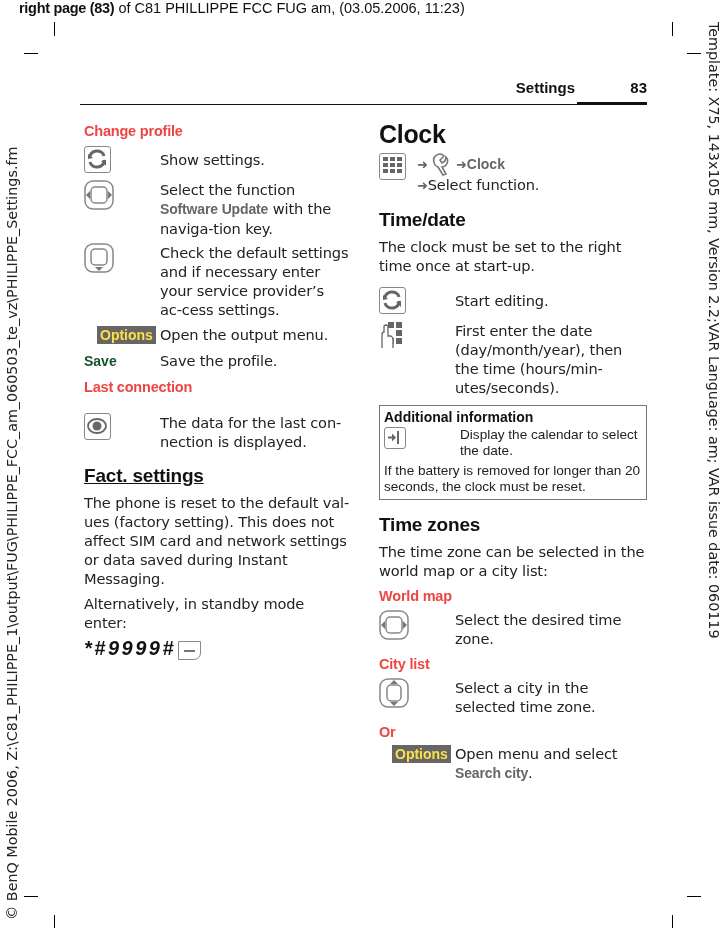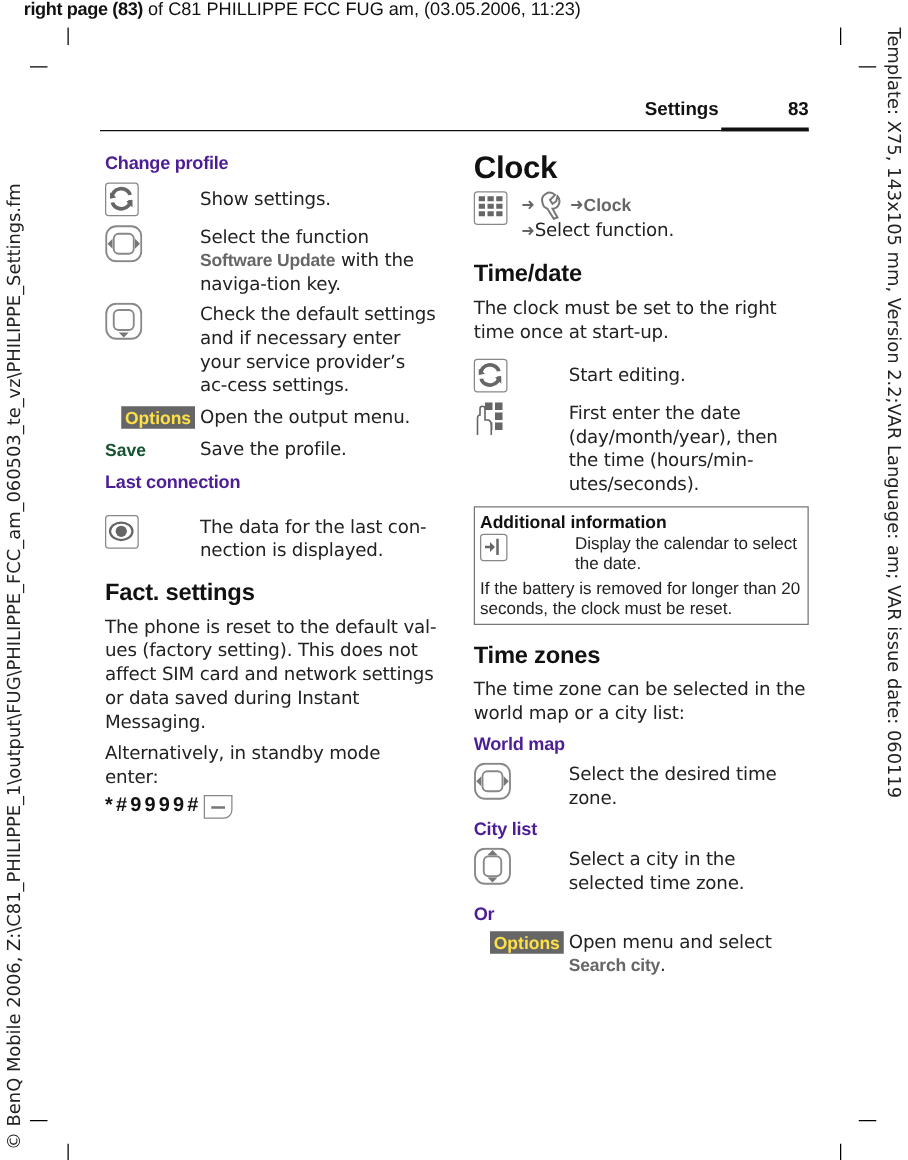--- a/index.html
+++ b/index.html
@@ -17,42 +17,42 @@
   .header { position: absolute; left: 80px; top: 78px; width: 567px; height: 27px; }
   .header .line { position: absolute; left: 0; bottom: 0; width: 567px; height: 1px; background: #111; }
   .header .thick { position: absolute; right: 0; bottom: 0; width: 70px; height: 3px; background: #111; }
   .header .section { position: absolute; right: 72px; top: 1px; font-family: "Liberation Sans", sans-serif; font-weight: bold; font-size: 15px; color: #111; }
   .header .pageno { position: absolute; right: 0; top: 1px; font-family: "Liberation Sans", sans-serif; font-weight: bold; font-size: 15px; color: #111; }
 
   .col { position: absolute; top: 115px; }
   .col-left { left: 84px; width: 266px; }
   .col-right { left: 379px; width: 268px; }
 
-  .subhead { font-family: "Liberation Sans", sans-serif; font-weight: bold; font-size: 14.5px; color: #4c1d95; letter-spacing: -0.2px; }
+  .subhead { font-family: "Liberation Sans", sans-serif; font-weight: bold; font-size: 14.5px; color: #ef4444; letter-spacing: -0.2px; }
   .h2 { font-family: "Liberation Sans", sans-serif; font-weight: bold; font-size: 19px; color: #111; letter-spacing: -0.2px; }
   .h1 { font-family: "Liberation Sans", sans-serif; font-weight: bold; font-size: 25px; color: #111; letter-spacing: -0.3px; }
   .para { font-size: 14.6px; line-height: 19px; color: #222; letter-spacing: -0.15px; }
 
   .row { display: flex; align-items: flex-start; }
   .row .ico { width: 76px; flex: 0 0 76px; height: 28px; position: relative; }
   .row .txt { flex: 1; font-size: 14.6px; line-height: 19px; color: #222; letter-spacing: -0.15px; }
   .hl { font-family: "Liberation Sans", sans-serif; font-weight: bold; color: #666; font-size: 14px; }
 
   .keybox { display: inline-block; width: 27px; height: 27px; border: 1.5px solid #888; border-radius: 3px; position: relative; }
   .softkey { display: inline-block; background: #666; color: #fde047; font-family: "Liberation Sans", sans-serif; font-weight: bold; font-size: 14px; padding: 0 3px; line-height: 18px; margin-left: 13px; }
   .softlabel { font-family: "Liberation Sans", sans-serif; font-weight: bold; font-size: 14px; color: #14532d; }
 
   .infobox { border: 1px solid #777; padding: 3px 4px 4px 4px; margin-top: 8px; }
   .infobox .ititle { font-family: "Liberation Sans", sans-serif; font-weight: bold; font-size: 14px; color: #111; margin-bottom: 2px; }
   .infobox .irow { display: flex; }
   .infobox .irow .ico { width: 76px; flex: 0 0 76px; }
   .infobox .irow .txt, .infobox .inote { font-family: "Liberation Sans", sans-serif; font-size: 13.6px; line-height: 16px; color: #222; }
   .infobox .inote { margin-top: 4px; }
 
-  .code { font-family: "Liberation Sans", sans-serif; font-weight: bold; font-size: 16px; letter-spacing: 2.5px; color: #111; display: inline-flex; align-items: flex-start; }
+  .code { font-family: "Liberation Sans", sans-serif; font-weight: bold; font-size: 20px; letter-spacing: 2.5px; color: #111; display: inline-flex; align-items: flex-end; font-style: italic; }
   .code .endkey { display: inline-block; width: 23px; height: 19px; border: 1px solid #888; border-radius: 0 0 7px 0; margin-left: 2px; position: relative; }
   .code .endkey::after { content: ""; position: absolute; left: 5px; top: 8px; width: 11px; height: 1.5px; background: #777; }
 
   svg { display: block; }
 </style>
 </head>
 <body>
 
 <div class="slug"><b>right page (83)</b><span> of C81 PHILLIPPE FCC FUG am, (03.05.2006, 11:23)</span></div>
 
@@ -128,21 +128,21 @@
   <div class="row" style="margin-top:18px;">
     <div class="ico"><span class="keybox">
       <svg width="24" height="24" viewBox="0 0 24 24">
             <ellipse cx="12" cy="12" rx="9" ry="7" fill="none" stroke="#666" stroke-width="1.8"></ellipse>
             <circle cx="12" cy="12" r="4.5" fill="#666"></circle>
           </svg>
     </span></div>
     <div class="txt">The data for the last con-nection is displayed.</div>
   </div>
 
-  <div class="h2" style="margin-top:14px;">Fact. settings</div>
+  <div class="h2" style="margin-top:14px;text-decoration:underline;">Fact. settings</div>
   <div class="para" style="margin-top:6px;">The phone is reset to the default val-ues (factory setting). This does not affect SIM card and network settings or data saved during Instant Messaging.</div>
   <div class="para" style="margin-top:6px;">Alternatively, in standby mode enter:</div>
   <div class="code" style="margin-top:5px;">
     <span>*#9999#</span>
     <span class="endkey"></span>
   </div>
 </div>
 
 <div class="col col-right">
   <div class="h1" style="margin-top:5px;">Clock</div>

